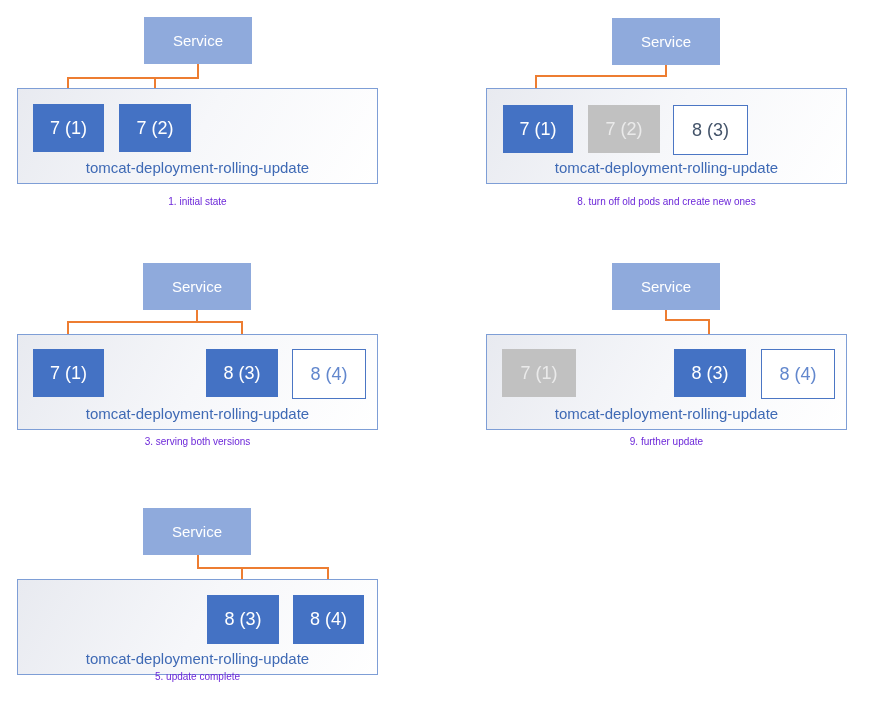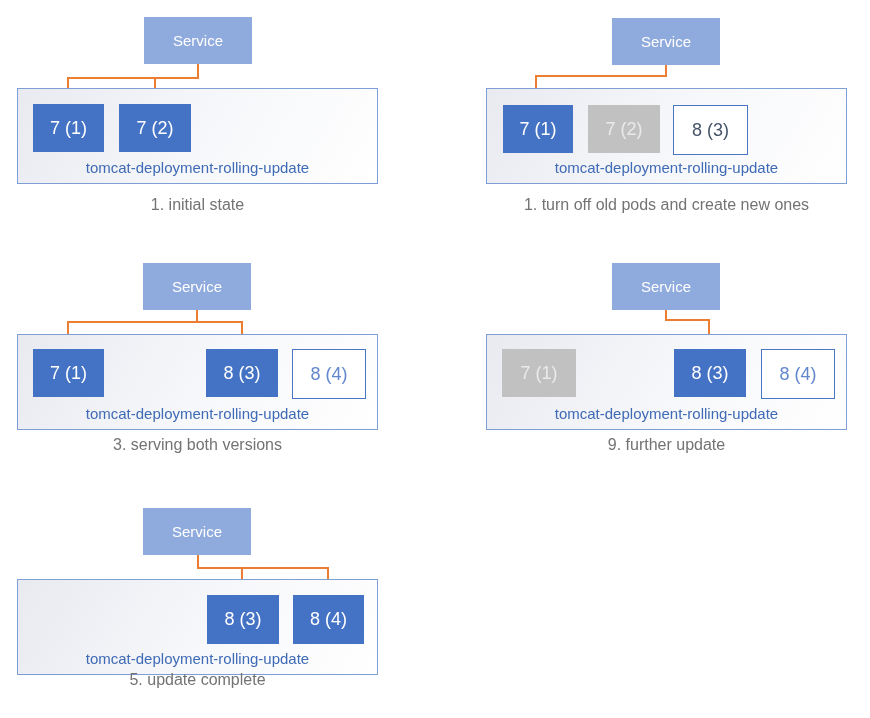--- a/index.html
+++ b/index.html
@@ -24,21 +24,21 @@
   .pod{
     position:absolute;width:72px;height:48px;
     display:flex;align-items:center;justify-content:center;font-size:18px;
   }
   .pod.active{background:#4472c4;color:#ffffff;}
   .pod.terminated{background:#c1c1c1;color:#eaeaea;}
   .pod.starting{background:#ffffff;border:1.5px solid #4b76c4;color:#6287cd;}
   .pod.starting.dark-text{color:#44546a;}
   .caption{
     position:absolute;width:361px;text-align:center;
-    color:#737373;font-size:16px;
+    color:#6d28d9;font-size:10px;
   }
   .hline{position:absolute;height:2px;background:#ed7d31;}
   .vline{position:absolute;width:2px;background:#ed7d31;}
   .ahead{
     position:absolute;width:0;height:0;
     border-left:6px solid transparent;border-right:6px solid transparent;
     border-top:9px solid #ed7d31;
   }
 </style>
 </head>
@@ -81,21 +81,21 @@
         <span>7 (1)</span>
       </div>
       <div class="pod terminated" style="left:101px;top:16px;">
         <span>7 (2)</span>
       </div>
       <div class="pod starting dark-text" style="left:186px;top:16px;width:73px;">
         <span>8 (3)</span>
       </div>
       <div class="deplabel">tomcat-deployment-rolling-update</div>
     </div>
-    <div class="caption" style="left:486px;top:196px;">1. turn off old pods and create new ones</div>
+    <div class="caption" style="left:486px;top:196px;">8. turn off old pods and create new ones</div>
   </div>
 
   <div>
     <div class="service" style="left:143px;top:263px;">
       <span>Service</span>
     </div>
     <div class="vline" style="left:196px;top:310px;height:13px;"></div>
     <div class="hline" style="left:67px;top:321px;width:176px;"></div>
     <div class="vline" style="left:67px;top:321px;height:17px;"></div>
     <div class="ahead" style="left:62px;top:338px;"></div>

